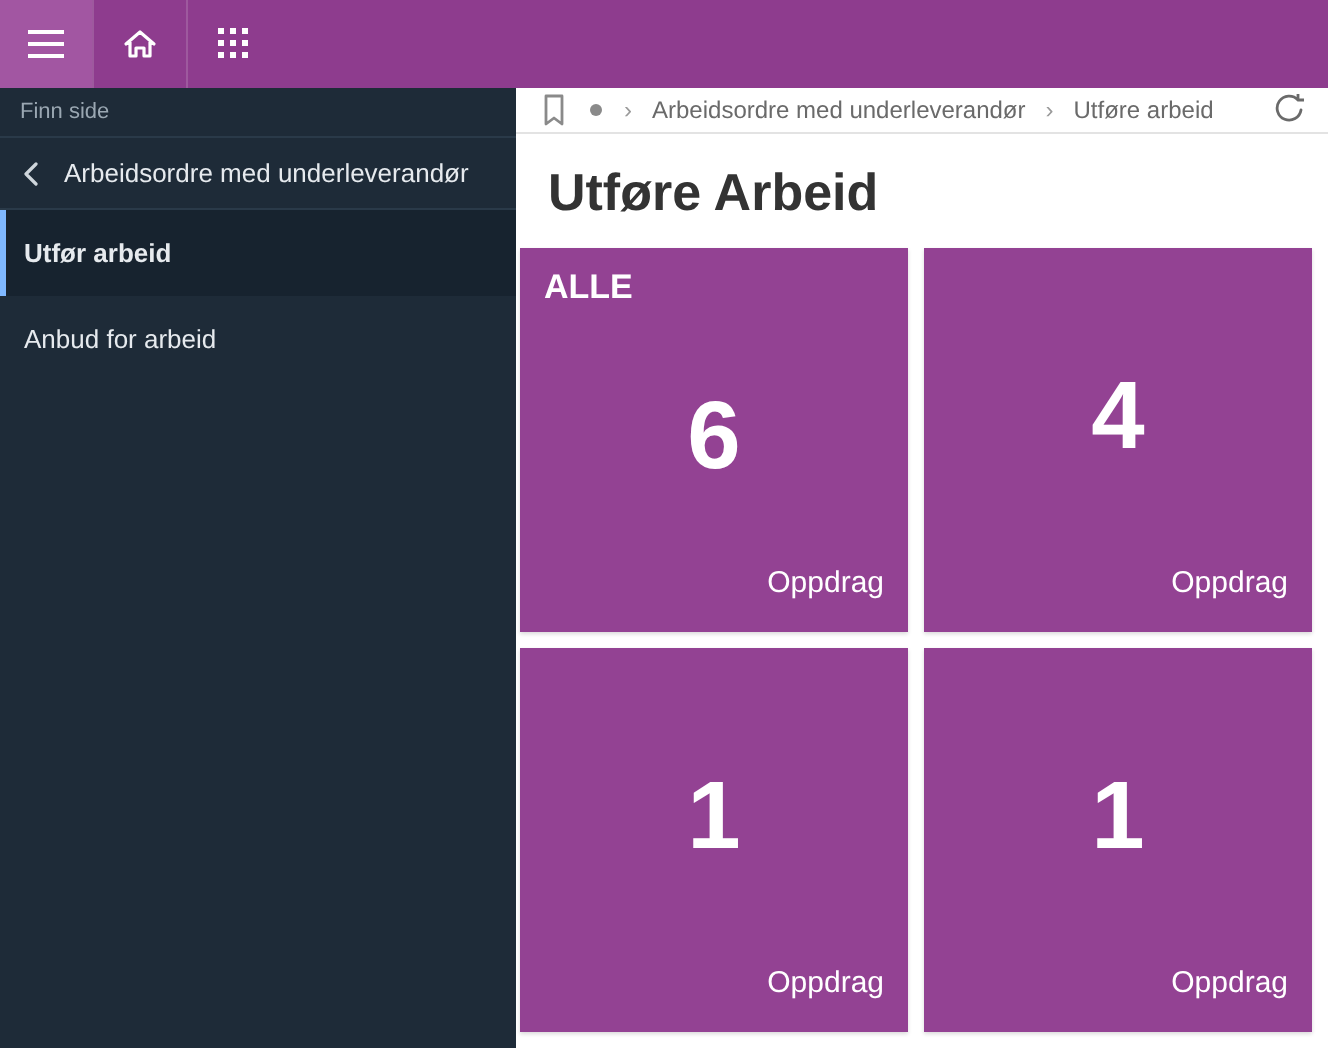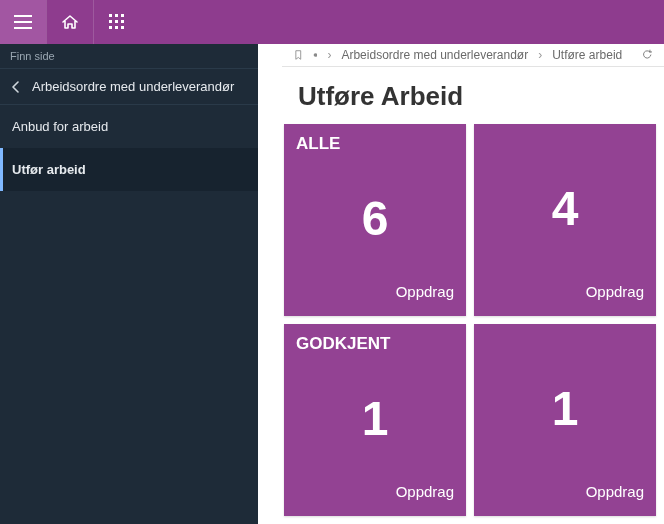--- a/index.html
+++ b/index.html
@@ -2,21 +2,21 @@
 <html><head>
 <meta charset="utf-8">
 <style>
   * { box-sizing: border-box; margin: 0; padding: 0; }
   html, body { width: 664px; height: 524px; font-family: "Segoe UI", Arial, sans-serif; overflow: hidden; }
   .app { width: 664px; height: 524px; display: flex; flex-direction: column; }
   .topbar { height: 44px; background: #8e3c8e; display: flex; align-items: center; }
   .topbar .btn { width: 46px; height: 44px; display: flex; align-items: center; justify-content: center; cursor: pointer; }
   .topbar .btn.active { background: #a256a2; }
   .topbar .sep { width: 1px; height: 44px; background: rgba(255,255,255,0.15); }
-  .body { flex: 1; display: flex; min-height: 0; gap: 24px; }
+  .body { flex: 1; display: flex; min-height: 0; }
   .sidebar { width: 258px; background: #1e2b38; color: #cfd6dc; display: flex; flex-direction: column; }
   .find-page { font-size: 11px; color: #9aa7b2; padding: 6px 10px; border-bottom: 1px solid #2a3a49; }
   .side-row { display: flex; align-items: center; padding: 10px 12px; font-size: 13px; gap: 12px; cursor: pointer; }
   .side-row.header { color: #e6eaee; border-bottom: 1px solid #2a3a49; }
   .side-item { padding: 14px 12px; font-size: 13px; color: #e6eaee; cursor: pointer; }
   .side-item.active { background: #17232f; border-left: 3px solid #7fb8ff; padding-left: 9px; font-weight: 600; }
   .main { flex: 1; background: #ffffff; display: flex; flex-direction: column; min-width: 0; }
   .crumbbar { height: 34px; border-bottom: 1px solid #e3e3e3; display: flex; align-items: center; padding: 0 12px; gap: 10px; font-size: 12px; color: #6a6a6a; }
   .crumbbar .spacer { flex: 1; }
   .crumbbar .crumb { white-space: nowrap; }
@@ -63,25 +63,25 @@
 
   <div class="body">
     <div class="sidebar">
       <div class="find-page">Finn side</div>
       <div class="side-row header">
         <svg width="8" height="12" viewBox="0 0 8 12">
             <path d="M6 1L1 6l5 5" fill="none" stroke="#cfd6dc" stroke-width="1.6" stroke-linecap="round" stroke-linejoin="round"></path>
           </svg>
         <span>Arbeidsordre med underleverandør</span>
       </div>
+      <div class="side-item active">
+        <span>Utfør arbeid</span>
+      </div>
       <div class="side-item">
         <span>Anbud for arbeid</span>
-      </div>
-      <div class="side-item active">
-        <span>Utfør arbeid</span>
       </div>
     </div>
 
     <div class="main">
       <div class="crumbbar">
         <svg width="14" height="16" viewBox="0 0 14 16">
             <path d="M3 1h8v14l-4-3-4 3z" fill="none" stroke="#8a8a8a" stroke-width="1.4" stroke-linejoin="round"></path>
           </svg>
         <svg width="8" height="8" viewBox="0 0 8 8">
             <circle cx="4" cy="4" r="3" fill="#8a8a8a"></circle>
@@ -102,21 +102,20 @@
         <div class="tile">
           <div class="tile-title">ALLE</div>
           <div class="tile-value">6</div>
           <div class="tile-sub">Oppdrag</div>
         </div>
         <div class="tile">
           <div class="tile-value">4</div>
           <div class="tile-sub">Oppdrag</div>
         </div>
         <div class="tile">
-          <div class="tile-title">GODKJENT</div>
           <div class="tile-value">1</div>
           <div class="tile-sub">Oppdrag</div>
         </div>
         <div class="tile">
           <div class="tile-value">1</div>
           <div class="tile-sub">Oppdrag</div>
         </div>
       </div>
     </div>
   </div>

